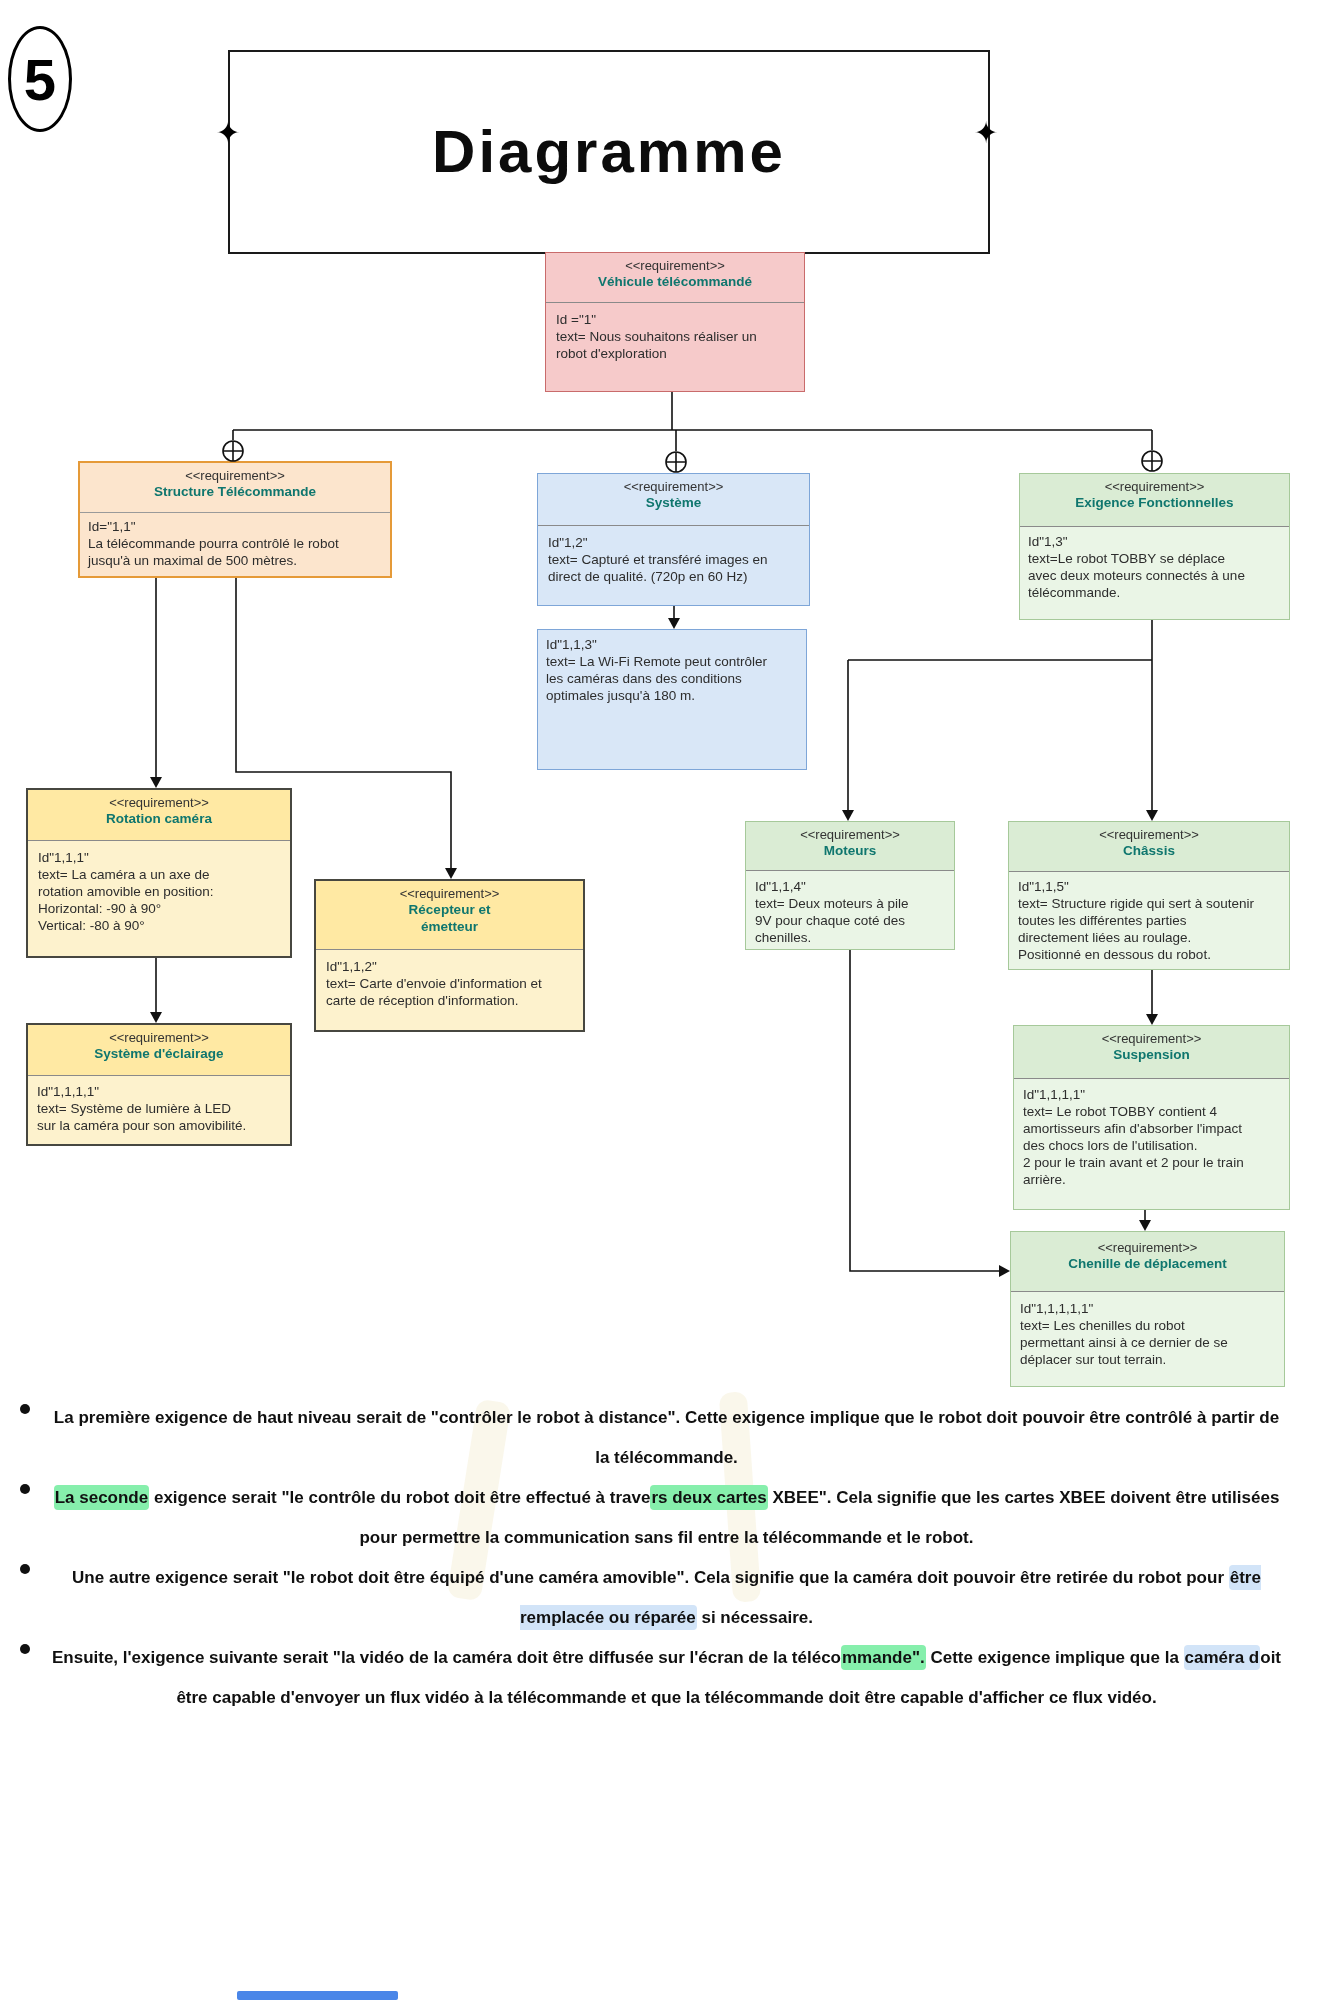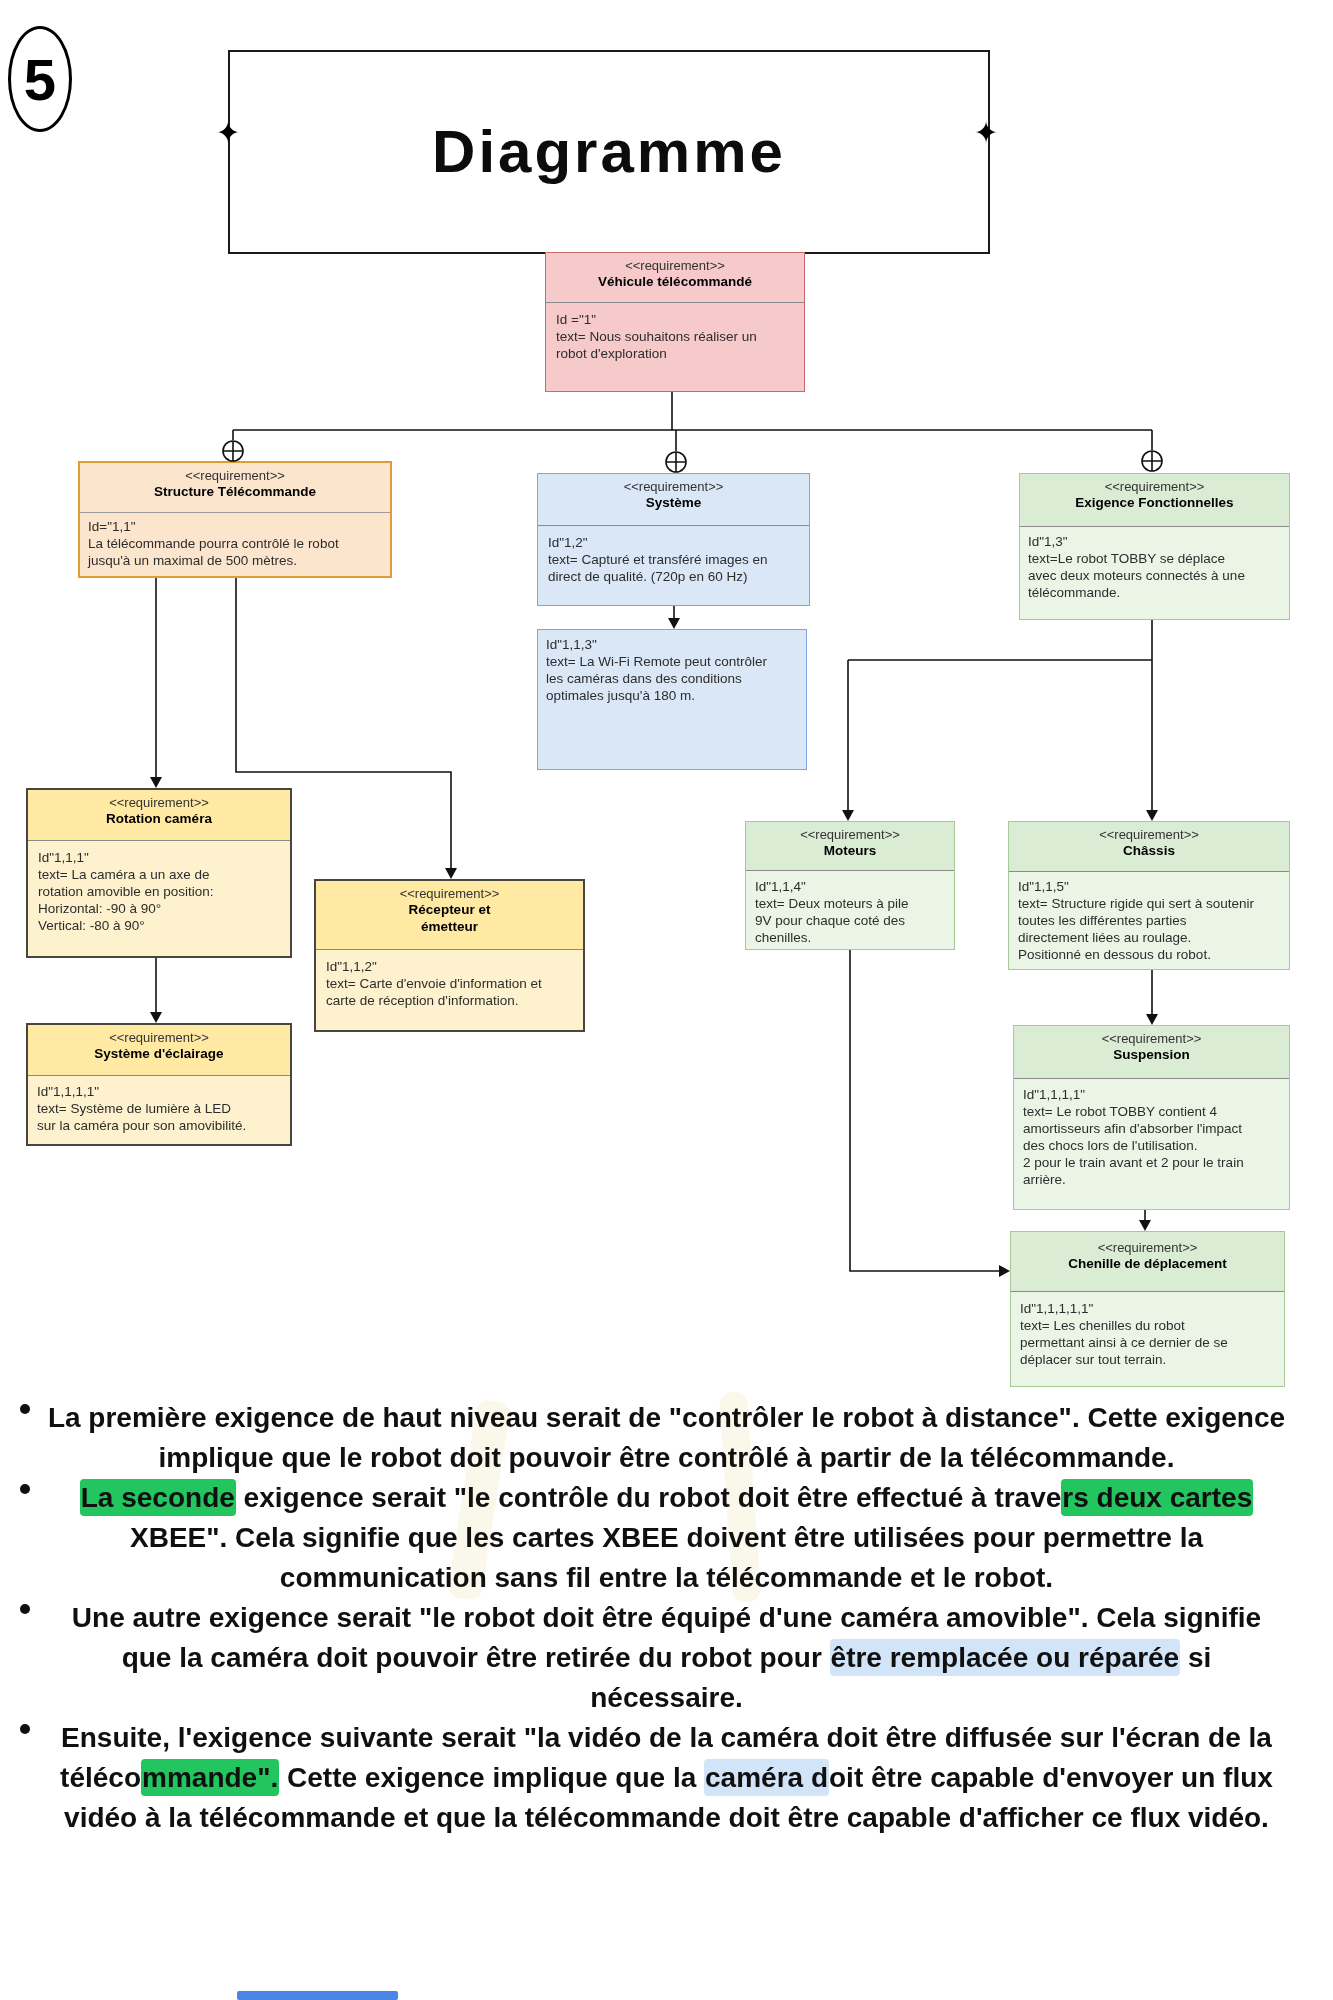--- a/index.html
+++ b/index.html
@@ -12,21 +12,21 @@
          font-size:58px;font-weight:700;color:#000;}
   .title-box{position:absolute;left:228px;top:50px;width:758px;height:200px;border:2.5px solid #1a1a1a;
              display:flex;flex-direction:column;align-items:center;justify-content:center;background:#fff;}
   .title-line{font-size:60px;line-height:74px;font-weight:700;color:#0c0c0c;letter-spacing:3px;}
   .star{position:absolute;font-size:30px;color:#000;transform:translate(-50%,-50%);background:transparent;line-height:1;}
 
   
   .node{position:absolute;box-sizing:border-box;overflow:hidden;font-size:13.5px;color:#2d2d2d;}
   .node .hdr{box-sizing:border-box;text-align:center;padding-top:5px;border-bottom:1.5px solid #8a8a8a;}
   .node .stereo{font-size:13px;color:#333;}
-  .node .nname{font-weight:700;color:#000000;white-space:pre-line;line-height:17px;}
+  .node .nname{font-weight:700;color:#0f766e;white-space:pre-line;line-height:17px;}
   .node .bd{padding:8px 8px 6px 10px;white-space:pre-line;line-height:17px;text-align:left;}
   .hdr-inline{text-align:center;}
   .hdr-inline .stereo,.hdr-inline .nname{display:inline;}
 
   .pink  {background:#f6caca;border:1.6px solid #c96b6b;}
   .pink .hdr{background:#f6caca;}
   .orange{background:#fce5cd;border:2px solid #e59a38;}
   .blue  {background:#d9e7f7;border:1.6px solid #7ea6d8;}
   .greenb{background:#eaf5e6;border:1.6px solid #a6c99a;}
   .greenb .hdr{background:#daecd4;}
@@ -36,22 +36,22 @@
   
   svg.wires{position:absolute;left:0;top:0;pointer-events:none;}
   .wire{stroke:#111;stroke-width:1.6;fill:none;}
   .ahead{fill:#111;stroke:none;}
   .agg{fill:#fff;stroke:#111;stroke-width:1.6;}
 
   
   .bullets{position:absolute;left:12px;top:1398px;width:1309px;color:#101010;}
   .bullet-item{position:relative;margin:0;}
   .bmark{position:absolute;left:8px;top:6px;width:10px;height:10px;border-radius:50%;background:#101010;}
-  .btext{margin:0 auto;width:1240px;text-align:center;font-weight:700;font-size:28px;line-height:40px;}
-  .hl-cream{background:#22c55e;border-radius:4px;padding:3px 1px;}
+  .btext{margin:0 auto;width:1240px;text-align:center;font-weight:700;font-size:17px;line-height:40px;}
+  .hl-cream{background:#86efac;border-radius:4px;padding:3px 1px;}
   .hl-blue{background:#d2e4f8;border-radius:4px;padding:3px 1px;}
   .streak{position:absolute;background:#f6f0da;opacity:.55;border-radius:12px;}
   .blue-mark{position:absolute;left:237px;top:1991px;width:161px;height:9px;background:#4a86e8;border-radius:2px;}
 </style>
 </head>
 <body>
 
 <div class="badge">5</div>
 
 <div class="title-box">

